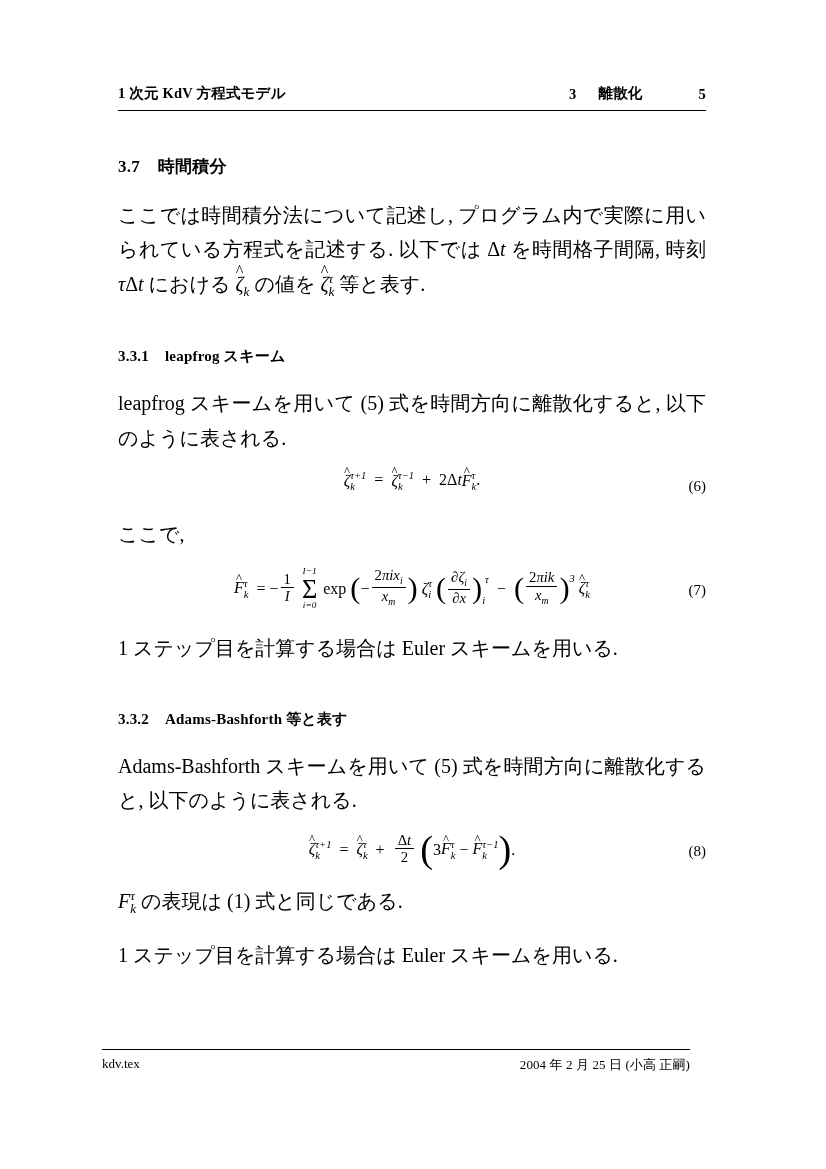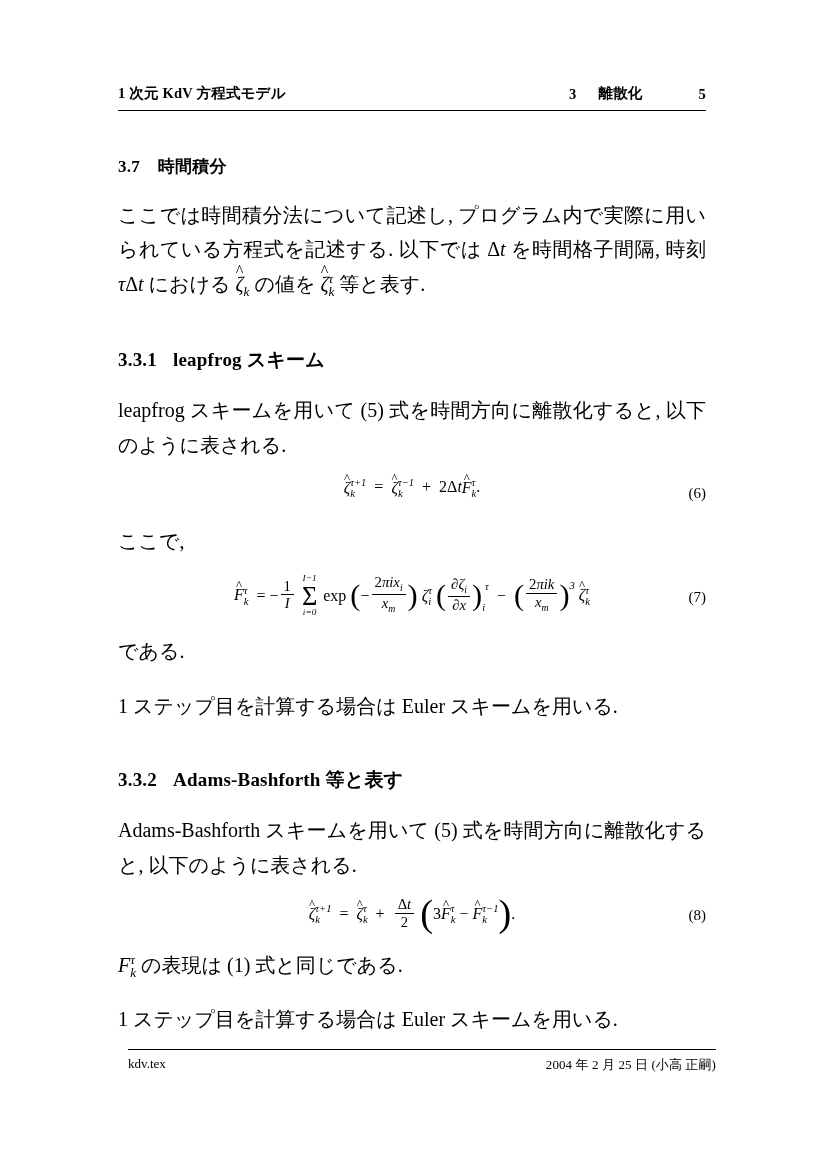--- a/index.html
+++ b/index.html
@@ -52,21 +52,21 @@
 
   
   h2.sec {
     font-size: 17px;
     font-weight: bold;
     margin: 44px 0 0 0;
     letter-spacing: 0.2px;
   }
   h2.sec .num { margin-right: 18px; }
   h3.subsec {
-    font-size: 19px;
+    font-size: 15px;
     font-weight: bold;
     margin: 44px 0 0 0;
     letter-spacing: 0.2px;
   }
   h3.subsec .num { margin-right: 16px; }
 
   
   p.body {
     font-size: 20px;
     line-height: 1.72;
@@ -190,21 +190,21 @@
   .sup-after-big3 {
     display: inline-block;
     font-size: 0.66em;
     vertical-align: 1.05em;
     font-style: italic;
   }
 
   
   .footer {
     position: absolute;
-    left: 128px;
+    left: 102px;
     top: 1049px;
     width: 588px;
     padding-top: 6px;
     border-top: 1.1px solid #000;
     display: flex;
     justify-content: space-between;
     font-size: 13px;
   }
   .footer .right { letter-spacing: 0.1px; }
 </style>
@@ -258,21 +258,20 @@
         <span class="paren-big">(</span><span class="mup">−</span><span class="frac"><span class="n"><span class="mup">2</span><span class="mi">πix</span><span class="sub">i</span></span><span class="d"><span class="mi">x</span><span class="sub">m</span></span></span><span class="paren-big">)</span>
         <span class="mi">ζ</span><span class="supsub"><span>τ</span><span>i</span></span>
         <span class="paren-big">(</span><span class="frac"><span class="n"><span class="mup">∂</span><span class="mi">ζ</span><span class="sub">i</span></span><span class="d"><span class="mup">∂</span><span class="mi">x</span></span></span><span class="paren-big">)</span><span class="sub-after-big">i</span><span class="sup-after-big">τ</span>
         <span class="mup">&nbsp;−&nbsp;</span>
         <span class="paren-big">(</span><span class="frac"><span class="n"><span class="mup">2</span><span class="mi">πik</span></span><span class="d"><span class="mi">x</span><span class="sub">m</span></span></span><span class="paren-big">)</span><span class="sup-after-big3">3</span>
         <span class="hatwrap"><span class="hat">^</span><span class="mi">ζ</span></span><span class="supsub"><span>τ</span><span>k</span></span>
       </div>
       <div class="tag">(7)</div>
     </div>
 
-    <p class="body tight">である.</p>
 
     <p class="body">1 ステップ目を計算する場合は Euler スキームを用いる.</p>
 
     <h3 class="subsec">
       <span class="num">3.3.2</span><span>Adams-Bashforth 等と表す</span>
     </h3>
 
     <p class="body">Adams-Bashforth スキームを用いて (5) 式を時間方向に離散化すると, 以下のように表される.</p>
 
     <div class="mathrow">

